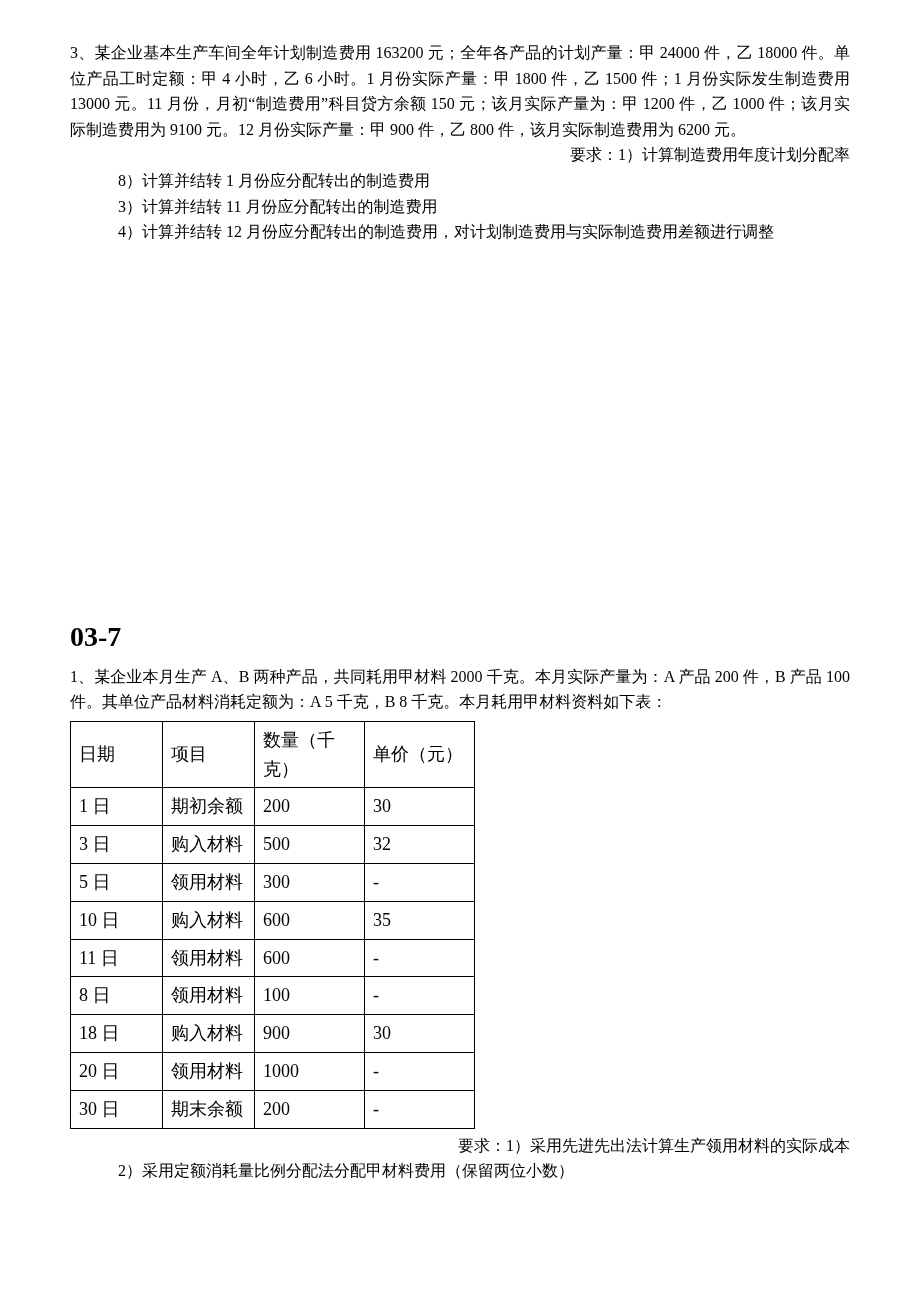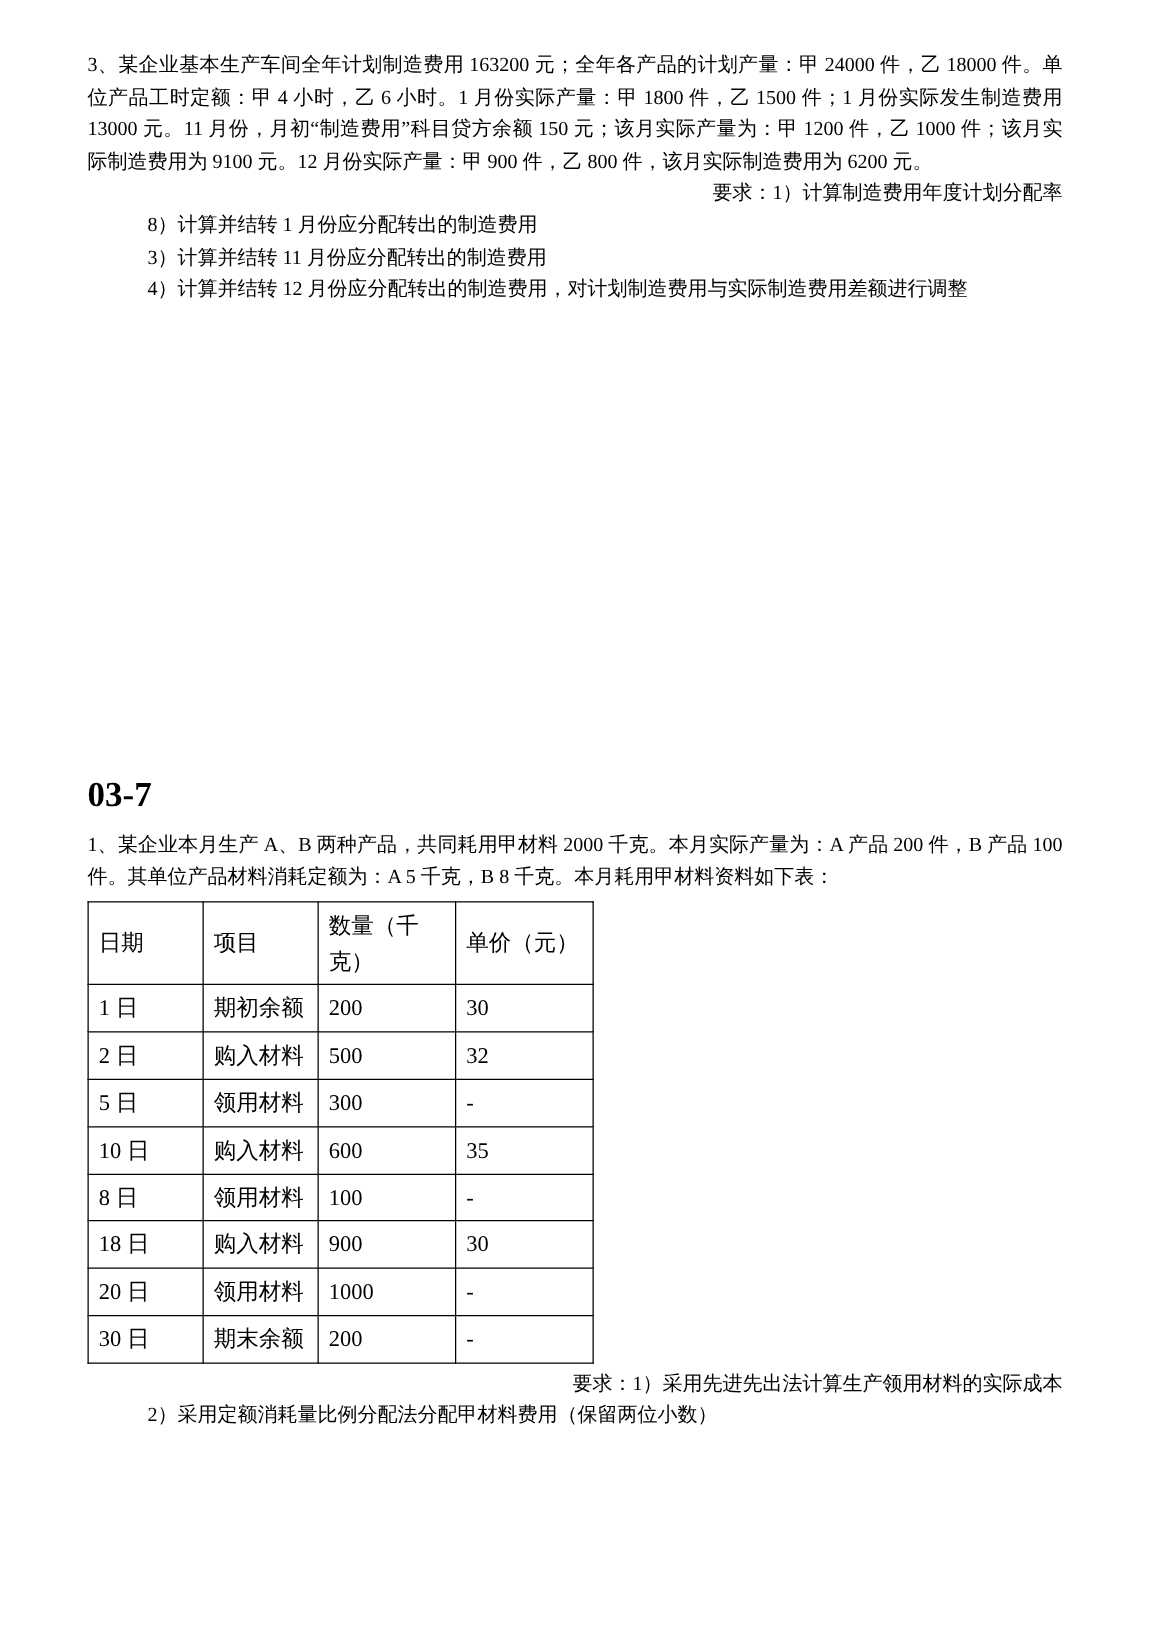--- a/index.html
+++ b/index.html
@@ -89,36 +89,42 @@
       <td class="col-qty">数量（千克）</td>
       <td class="col-price">单价（元）</td>
     </tr>
     <tr>
       <td class="col-date">1 日</td>
       <td class="col-item">期初余额</td>
       <td class="col-qty">200</td>
       <td class="col-price">30</td>
     </tr>
     <tr>
-      <td class="col-date">2 日</td>
+      <td class="col-date">3 日</td>
       <td class="col-item">购入材料</td>
       <td class="col-qty">500</td>
       <td class="col-price">32</td>
     </tr>
     <tr>
       <td class="col-date">5 日</td>
       <td class="col-item">领用材料</td>
       <td class="col-qty">300</td>
       <td class="col-price">-</td>
     </tr>
     <tr>
       <td class="col-date">10 日</td>
       <td class="col-item">购入材料</td>
       <td class="col-qty">600</td>
       <td class="col-price">35</td>
+    </tr>
+    <tr>
+      <td class="col-date">11 日</td>
+      <td class="col-item">领用材料</td>
+      <td class="col-qty">600</td>
+      <td class="col-price">-</td>
     </tr>
     <tr>
       <td class="col-date">8 日</td>
       <td class="col-item">领用材料</td>
       <td class="col-qty">100</td>
       <td class="col-price">-</td>
     </tr>
     <tr>
       <td class="col-date">18 日</td>
       <td class="col-item">购入材料</td>

